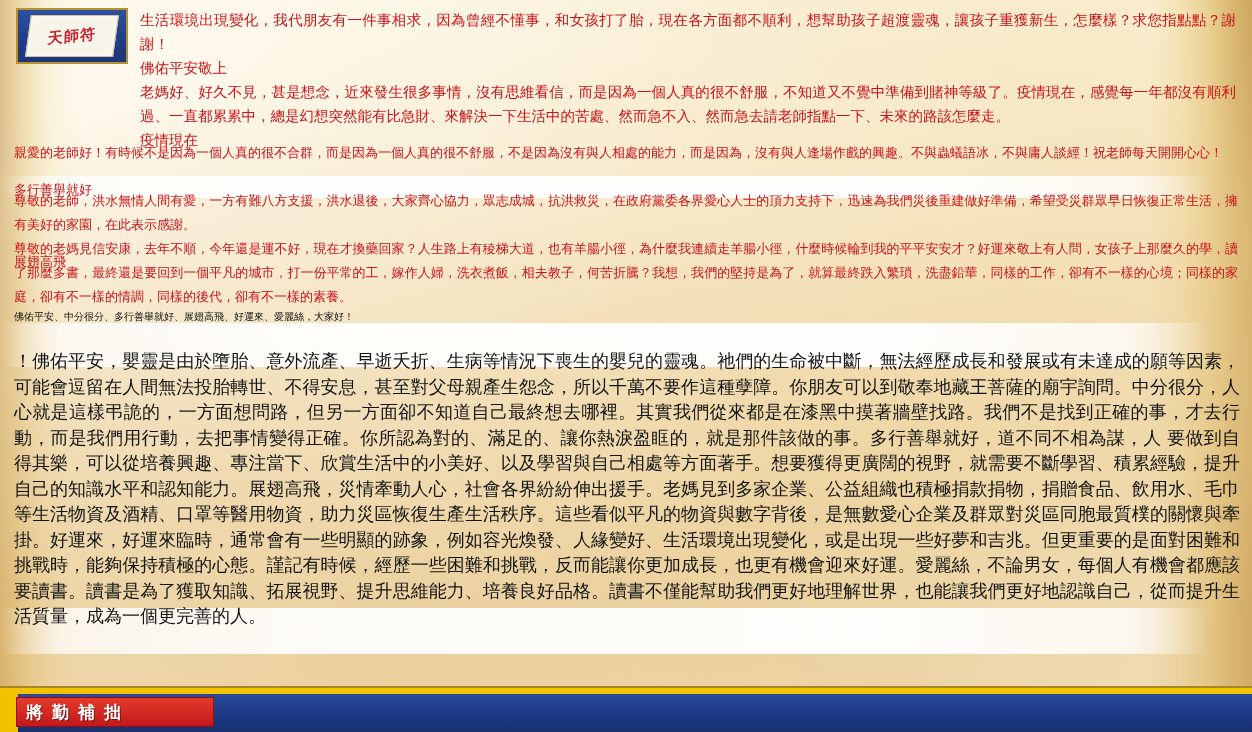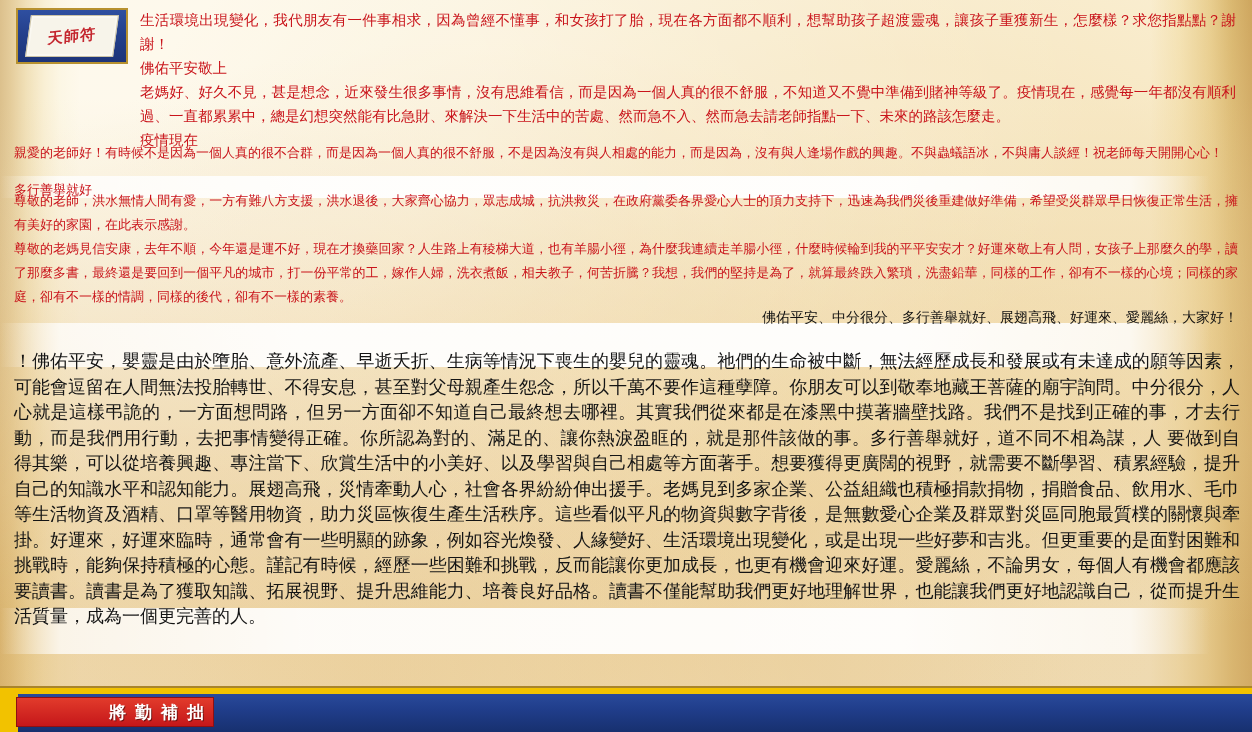--- a/index.html
+++ b/index.html
@@ -67,42 +67,42 @@
     background:linear-gradient(90deg,rgba(255,255,255,0) 0px,rgba(255,255,255,.75) 60px,rgba(255,255,255,.92) 300px,rgba(255,255,255,.95) 900px,rgba(255,255,255,.8) 1130px,rgba(255,255,255,0) 1210px);
     z-index:1;pointer-events:none;
   }
   .wash.w1{top:176px;height:22px;}
   .wash.w2{top:323px;height:44px;}
   .wash.w3{top:608px;height:46px;}
 
   
   .blackhead{
     position:absolute;left:14px;top:305px;width:1224px;
-    color:#111;font-size:14px;line-height:24px;text-align:right;
+    color:#111;font-size:10px;line-height:24px;
   }
   .body{
     position:absolute;left:14px;top:348px;width:1226px;
     color:#141414;font-size:18px;line-height:25.5px;text-align:justify;
   }
 
   
   .bottombar{
     position:absolute;left:0;bottom:0;width:1252px;height:44px;
     background:linear-gradient(180deg,#2c4ea0 0%,#203d8a 50%,#17306f 100%);
     border-top:2px solid #a9842b;
   }
   .bottombar .accent{
     position:absolute;left:0;top:0;width:1252px;height:6px;
     background:#f2c200;
   }
   .plaque{
     position:absolute;left:16px;top:9px;width:196px;height:28px;
     background:linear-gradient(180deg,#e23b2b 0%,#c5171a 100%);
     border:1px solid #8e1012;
-    display:flex;align-items:center;justify-content:flex-end;
+    display:flex;align-items:center;justify-content:flex-start;
   }
   .plaque span{
     font-family:"DejaVu Serif","Liberation Serif",serif;
     color:#ffffff;font-size:17px;letter-spacing:9px;font-weight:bold;
     text-shadow:1px 1px 0 rgba(0,0,0,.45);
     padding-left:9px;
   }
   .yellowcap{
     position:absolute;left:0;top:0;width:18px;height:44px;background:#f2c200;
   }
@@ -134,20 +134,21 @@
       </div>
     </div>
 
     <div class="redfull" style="top:128px;">
       <p>親愛的老師好！有時候不是因為一個人真的很不合群，而是因為一個人真的很不舒服，不是因為沒有與人相處的能力，而是因為，沒有與人逢場作戲的興趣。不與蟲蟻語冰，不與庸人談經！祝老師每天開開心心！</p>
       <span class="sign">多行善舉就好</span>
     </div>
 
     <div class="redfull" style="top:176px;">
       <p>尊敬的老師，洪水無情人間有愛，一方有難八方支援，洪水退後，大家齊心協力，眾志成城，抗洪救災，在政府黨委各界愛心人士的頂力支持下，迅速為我們災後重建做好準備，希望受災群眾早日恢復正常生活，擁有美好的家園，在此表示感謝。</p>
+      <span class="sign">展翅高飛</span>
     </div>
 
     <div class="redfull" style="top:224px;">
       <p>尊敬的老媽見信安康，去年不順，今年還是運不好，現在才換藥回家？人生路上有稜梯大道，也有羊腸小徑，為什麼我連續走羊腸小徑，什麼時候輪到我的平平安安才？好運來敬上有人問，女孩子上那麼久的學，讀了那麼多書，最終還是要回到一個平凡的城市，打一份平常的工，嫁作人婦，洗衣煮飯，相夫教子，何苦折騰？我想，我們的堅持是為了，就算最終跌入繁瑣，洗盡鉛華，同樣的工作，卻有不一樣的心境；同樣的家庭，卻有不一樣的情調，同樣的後代，卻有不一樣的素養。</p>
     </div>
 
     <div class="blackhead">佛佑平安、中分很分、多行善舉就好、展翅高飛、好運來、愛麗絲，大家好！</div>
 
     <div class="body">
       <span>！佛佑平安，嬰靈是由於墮胎、意外流產、早逝夭折、生病等情況下喪生的嬰兒的靈魂。祂們的生命被中斷，無法經歷成長和發展或有未達成的願等因素，可能會逗留在人間無法投胎轉世、不得安息，甚至對父母親產生怨念，所以千萬不要作這種孽障。你朋友可以到敬奉地藏王菩薩的廟宇詢問。中分很分，人心就是這樣弔詭的，一方面想問路，但另一方面卻不知道自己最終想去哪裡。其實我們從來都是在漆黑中摸著牆壁找路。我們不是找到正確的事，才去行動，而是我們用行動，去把事情變得正確。你所認為對的、滿足的、讓你熱淚盈眶的，就是那件該做的事。多行善舉就好，道不同不相為謀，人 要做到自得其樂，可以從培養興趣、專注當下、欣賞生活中的小美好、以及學習與自己相處等方面著手。想要獲得更廣闊的視野，就需要不斷學習、積累經驗，提升自己的知識水平和認知能力。展翅高飛，災情牽動人心，社會各界紛紛伸出援手。老媽見到多家企業、公益組織也積極捐款捐物，捐贈食品、飲用水、毛巾等生活物資及酒精、口罩等醫用物資，助力災區恢復生產生活秩序。這些看似平凡的物資與數字背後，是無數愛心企業及群眾對災區同胞最質樸的關懷與牽掛。好運來，好運來臨時，通常會有一些明顯的跡象，例如容光煥發、人緣變好、生活環境出現變化，或是出現一些好夢和吉兆。但更重要的是面對困難和挑戰時，能夠保持積極的心態。謹記有時候，經歷一些困難和挑戰，反而能讓你更加成長，也更有機會迎來好運。愛麗絲，不論男女，每個人有機會都應該要讀書。讀書是為了獲取知識、拓展視野、提升思維能力、培養良好品格。讀書不僅能幫助我們更好地理解世界，也能讓我們更好地認識自己，從而提升生活質量，成為一個更完善的人。</span>

